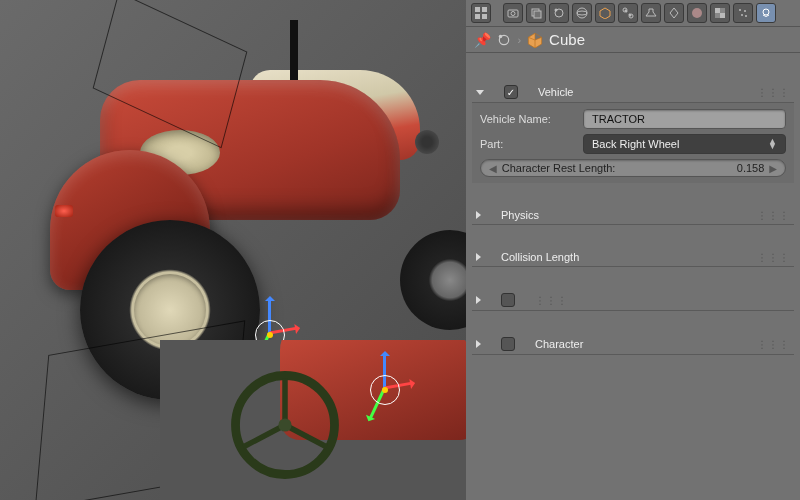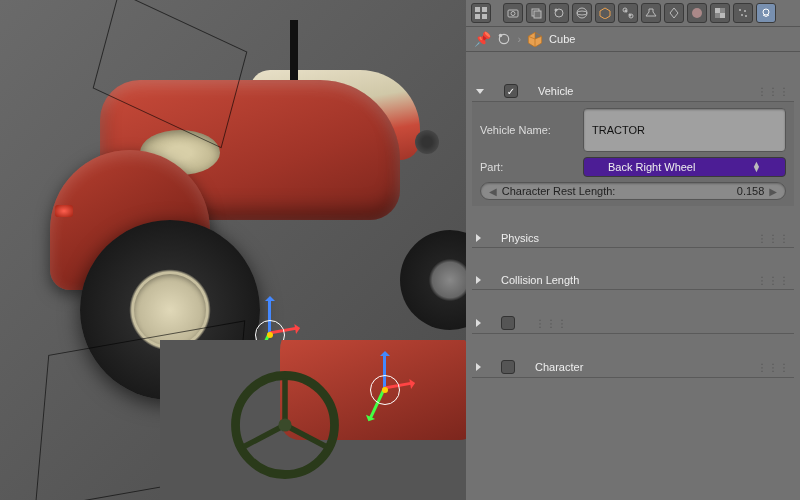--- a/index.html
+++ b/index.html
@@ -31,36 +31,36 @@
 .arr-y { background:#44ff44; transform: rotate(25deg); } .arr-y::after { border-top-color:#44ff44; top:32px; }
 .inset { position: absolute; left: 160px; top: 340px; width: 306px; height: 160px; overflow: hidden; background: #555; }
 .inset .t-body2 { position:absolute; left:120px; top:-20px; width:200px; height:120px; background: linear-gradient(160deg,#c94b3a,#7a251c); border-radius: 30px 60px 20px 20px; }
 .inset .steer { position:absolute; left:70px; top:30px; width:110px; height:110px; }
 .panel { flex: 1; background: #727272; display: flex; flex-direction: column; font-size: 11px; }
 .header-row { display: flex; padding: 3px 5px; gap: 3px; background: #727272; border-bottom: 1px solid #555; align-items: center; }
 .hdr-icon { width: 20px; height: 20px; background: #5a5a5a; border-radius: 3px; display: flex; align-items: center; justify-content: center; border: 1px solid #3a3a3a; cursor: pointer; font-size: 12px; }
 .context-row { display: flex; padding: 4px 8px; gap: 6px; align-items: center; background: #727272; border-bottom: 1px solid #555; }
 .pin { color: #ddd; font-size: 14px; }
 .obj-icon { width: 16px; height: 16px; display: inline-block; }
-.obj-label { color: #eee; font-size: 11px; }
+.obj-label { color: #eee; font-size: 15px; }
 .content { flex: 1; background: #727272; padding: 6px 6px 6px 6px; overflow-y: auto; }
 .pnl { margin-bottom: 4px; }
 .pnl-header { display: flex; align-items: center; gap: 20px; padding: 3px 4px; background: #727272; border-bottom: 1px solid #5a5a5a; cursor: pointer; margin-top: 23px; }
 .tri { width: 0; height: 0; border-style: solid; }
 .tri.open { border-width: 5px 4px 0 4px; border-color: #ddd transparent transparent transparent; }
 .tri.closed { border-width: 4px 0 4px 5px; border-color: transparent transparent transparent #ddd; }
 .chk { width: 14px; height: 14px; background: #555; border: 1px solid #333; border-radius: 3px; display: flex; align-items: center; justify-content: center; }
 .chk.on::after { content: "✓"; color: #fff; font-size: 10px; }
 .pnl-title { color: #eee; flex: 1; }
 .grip { color: #555; font-size: 10px; letter-spacing: 1px; }
 .pnl-body { padding: 6px 8px; background: #6c6c6c; }
 .field-row { display: flex; align-items: center; margin-bottom: 5px; gap: 8px; }
 .field-label { width: 95px; color: #ddd; }
-.field-input { flex: 1; background: #a0a0a0; border: 1px solid #555; border-radius: 4px; padding: 15px 8px; color: #111; box-shadow: inset 0 1px 2px rgba(0,0,0,0.3); font-size: 11px; }
-.dropdown { flex: 1; background: #4c1d95; border: 1px solid #3a3a3a; border-radius: 4px; padding: 3px 24px; color: #eee; display: flex; justify-content: space-between; align-items: center; cursor: pointer; }
+.field-input { flex: 1; background: #a0a0a0; border: 1px solid #555; border-radius: 4px; padding: 3px 8px; color: #111; box-shadow: inset 0 1px 2px rgba(0,0,0,0.3); font-size: 11px; }
+.dropdown { flex: 1; background: #404040; border: 1px solid #3a3a3a; border-radius: 4px; padding: 3px 8px; color: #eee; display: flex; justify-content: space-between; align-items: center; cursor: pointer; }
 .dd-arrows { font-size: 9px; color: #bbb; line-height: 5px; }
 .num-slider { display: flex; align-items: center; background: #8a8a8a; border: 1px solid #555; border-radius: 9px; padding: 2px 6px; color: #111; box-shadow: inset 0 1px 2px rgba(0,0,0,0.25); }
 .ns-arrow { color: #555; font-size: 10px; cursor: pointer; padding: 0 2px; }
 .ns-label { flex: 1; color: #222; padding-left: 3px; }
 .ns-val { color: #222; padding-right: 3px; }
 </style>
 </head>
 <body>
 
 <div class="app">

